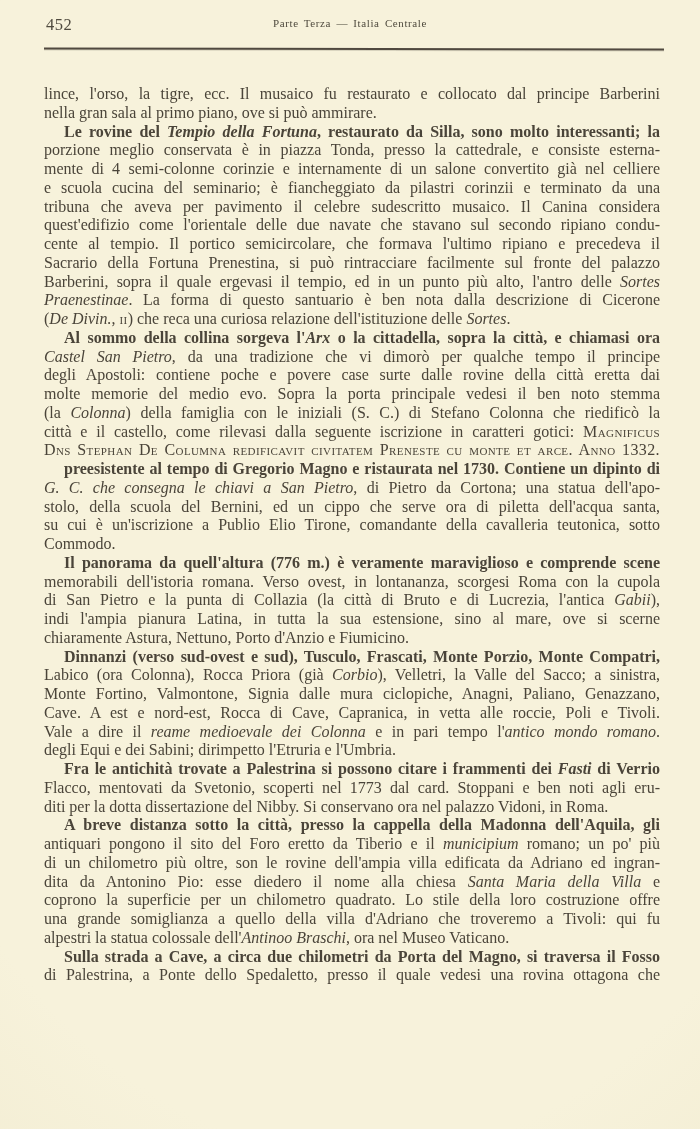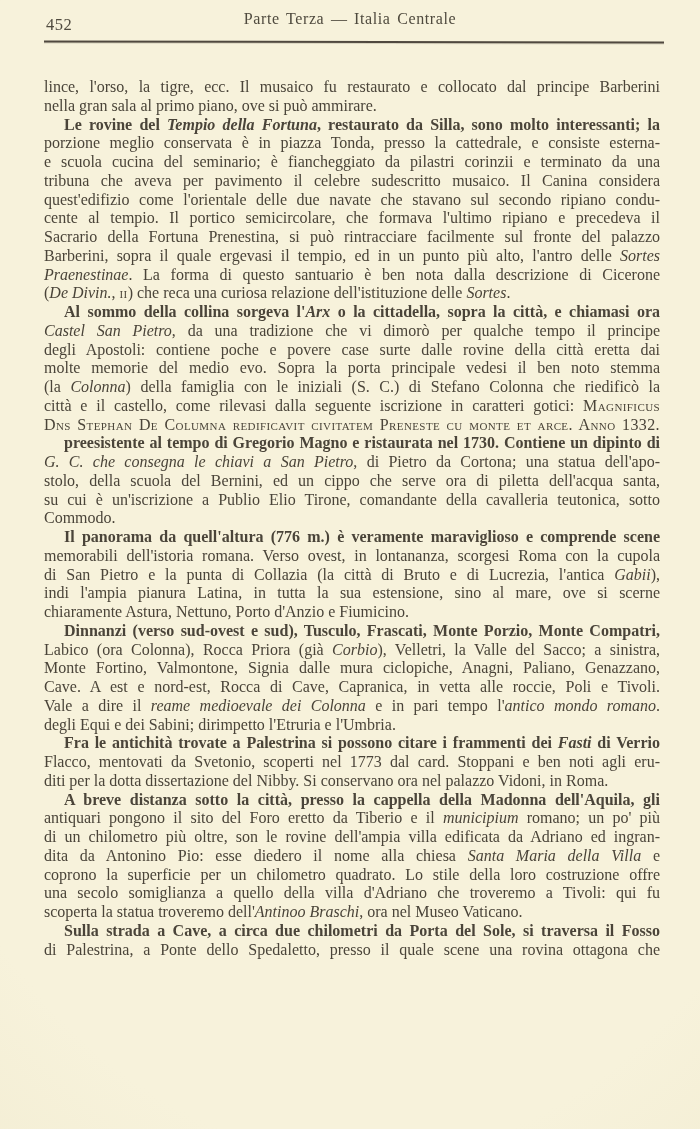--- a/index.html
+++ b/index.html
@@ -6,30 +6,30 @@
   body{
     width:700px;height:1129px;overflow:hidden;
     background:radial-gradient(130% 110% at 52% 42%, #f7f2db 55%, #efe9cd 85%, #e4ddc0 100%);
     font-family:"Liberation Serif","DejaVu Serif",serif;
     color:#4a4439;
     -webkit-font-smoothing:antialiased;
   }
   .page{position:relative;width:700px;height:1129px;}
   header{
     position:relative;
-    padding-top:10px;
+    padding-top:17px;
     height:24px;
   }
   .pagenum{
     position:absolute;left:46px;top:15px;
     font-size:16.5px;letter-spacing:0.5px;color:#4f4a3e;
   }
   .runhead{
     display:block;text-align:center;
-    font-size:16px;letter-spacing:0.6px;color:#4f4a3e;
+    font-size:11px;letter-spacing:0.6px;color:#4f4a3e;
     word-spacing:2px;
   }
   .rule{
     margin:7px auto 0 44px;
     width:620px;height:2px;
     background:#50493f;
     box-shadow:0 1px 0 rgba(80,73,63,0.18);
     transform:rotate(0.08deg);
   }
   .text-block{
@@ -64,20 +64,21 @@
   </header>
   <div class="rule"></div>
   <main class="text-block">
       <div class="para">
         <div class="line"><span>lince, l'orso, la tigre, ecc. Il musaico fu restaurato e collocato dal principe Barberini</span></div>
         <div class="line end"><span>nella gran sala al primo piano, ove si può ammirare.</span></div>
       </div>
       <div class="para indent">
         <div class="line"><span>Le rovine del </span><span class="it">Tempio della Fortuna</span><span>, restaurato da Silla, sono molto interessanti; la</span></div>
         <div class="line"><span>porzione meglio conservata è in piazza Tonda, presso la cattedrale, e consiste esterna-</span></div>
+        <div class="line"><span>mente di 4 semi-colonne corinzie e internamente di un salone convertito già nel celliere</span></div>
         <div class="line"><span>e scuola cucina del seminario; è fiancheggiato da pilastri corinzii e terminato da una</span></div>
         <div class="line"><span>tribuna che aveva per pavimento il celebre sudescritto musaico. Il Canina considera</span></div>
         <div class="line"><span>quest'edifizio come l'orientale delle due navate che stavano sul secondo ripiano condu-</span></div>
         <div class="line"><span>cente al tempio. Il portico semicircolare, che formava l'ultimo ripiano e precedeva il</span></div>
         <div class="line"><span>Sacrario della Fortuna Prenestina, si può rintracciare facilmente sul fronte del palazzo</span></div>
         <div class="line"><span>Barberini, sopra il quale ergevasi il tempio, ed in un punto più alto, l'antro delle </span><span class="it">Sortes</span></div>
         <div class="line"><span class="it">Praenestinae</span><span>. La forma di questo santuario è ben nota dalla descrizione di Cicerone</span></div>
         <div class="line end"><span>(</span><span class="it">De Divin.</span><span>, </span><span class="sc">ii</span><span>) che reca una curiosa relazione dell'istituzione delle </span><span class="it">Sortes</span><span>.</span></div>
       </div>
       <div class="para indent">
@@ -115,21 +116,21 @@
         <div class="line"><span>Fra le antichità trovate a Palestrina si possono citare i frammenti dei </span><span class="it">Fasti</span><span> di Verrio</span></div>
         <div class="line"><span>Flacco, mentovati da Svetonio, scoperti nel 1773 dal card. Stoppani e ben noti agli eru-</span></div>
         <div class="line end"><span>diti per la dotta dissertazione del Nibby. Si conservano ora nel palazzo Vidoni, in Roma.</span></div>
       </div>
       <div class="para indent">
         <div class="line"><span>A breve distanza sotto la città, presso la cappella della Madonna dell'Aquila, gli</span></div>
         <div class="line"><span>antiquari pongono il sito del Foro eretto da Tiberio e il </span><span class="it">municipium</span><span> romano; un po' più</span></div>
         <div class="line"><span>di un chilometro più oltre, son le rovine dell'ampia villa edificata da Adriano ed ingran-</span></div>
         <div class="line"><span>dita da Antonino Pio: esse diedero il nome alla chiesa </span><span class="it">Santa Maria della Villa</span><span> e</span></div>
         <div class="line"><span>coprono la superficie per un chilometro quadrato. Lo stile della loro costruzione offre</span></div>
-        <div class="line"><span>una secolo somiglianza a quello della villa d'Adriano che troveremo a Tivoli: qui fu</span></div>
-        <div class="line end"><span>scoperta la statua troveremo dell'</span><span class="it">Antinoo Braschi</span><span>, ora nel Museo Vaticano.</span></div>
+        <div class="line"><span>una grande somiglianza a quello della villa d'Adriano che troveremo a Tivoli: qui fu</span></div>
+        <div class="line end"><span>alpestri la statua colossale dell'</span><span class="it">Antinoo Braschi</span><span>, ora nel Museo Vaticano.</span></div>
       </div>
       <div class="para indent">
-        <div class="line"><span>Sulla strada a Cave, a circa due chilometri da Porta del Sole, si traversa il Fosso</span></div>
-        <div class="line"><span>di Palestrina, a Ponte dello Spedaletto, presso il quale scene una rovina ottagona che</span></div>
+        <div class="line"><span>Sulla strada a Cave, a circa due chilometri da Porta del Magno, si traversa il Fosso</span></div>
+        <div class="line"><span>di Palestrina, a Ponte dello Spedaletto, presso il quale vedesi una rovina ottagona che</span></div>
       </div>
     </main>
 </div>
 
 </body></html>

